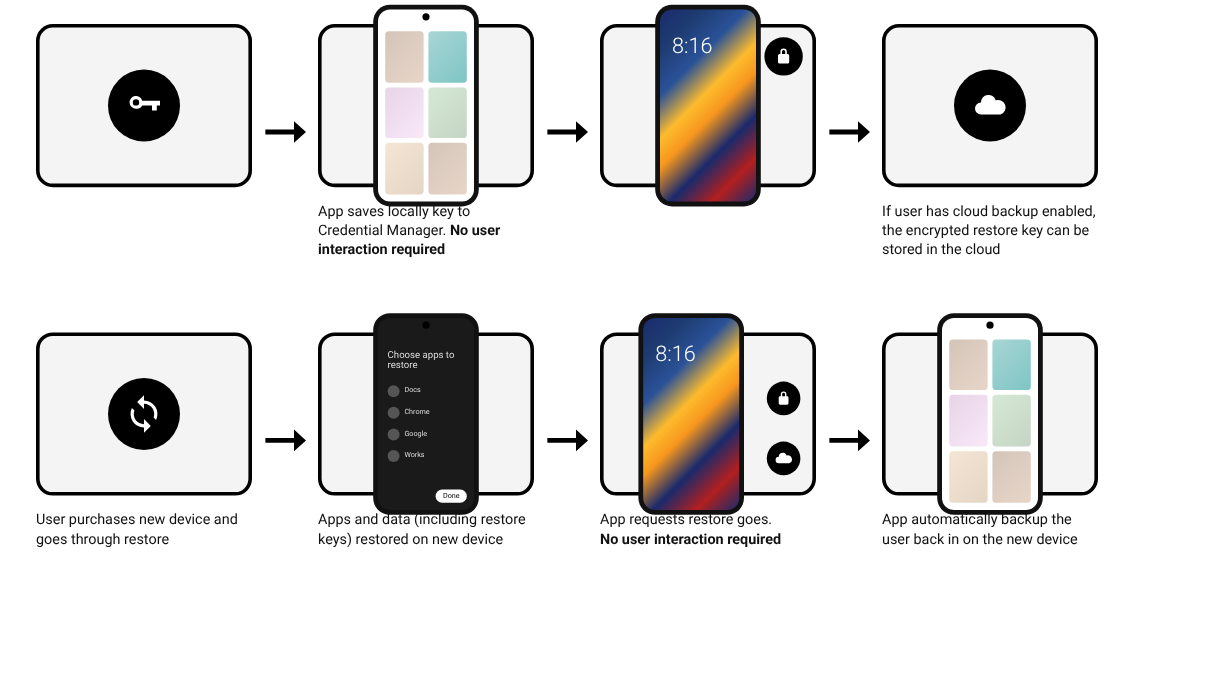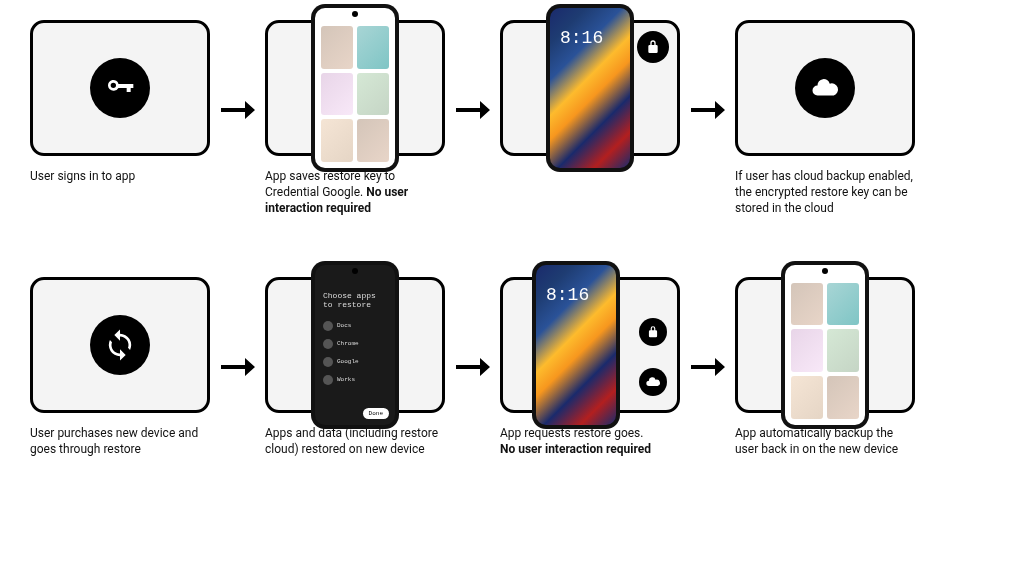--- a/index.html
+++ b/index.html
@@ -23,21 +23,20 @@
 .box {
   width: 180px;
   height: 136px;
   border: 3px solid #000;
   border-radius: 14px;
   display: flex;
   align-items: center;
   justify-content: center;
   position: relative;
   background: #f4f4f4;
-  font-family: Liberation Mono, monospace;
 }
 .caption {
   margin-top: 12px;
   font-size: 12px;
   line-height: 1.35;
   color: #111;
   max-width: 180px;
 }
 .arrow {
   width: 55px;
@@ -175,21 +174,20 @@
 <div class="row">
 
   <div class="step">
     <div class="box">
       <div class="circle-icon">
         <svg width="32" height="32" viewBox="0 0 24 24">
             <path fill="#fff" d="M7 14a4 4 0 1 1 3.87-5H22v3h-2v3h-3v-3h-6.13A4 4 0 0 1 7 14zm0-6a2 2 0 1 0 0 4 2 2 0 0 0 0-4z"></path>
           </svg>
       </div>
     </div>
-    <div class="caption">User signs in to app</div>
   </div>
 
   <div class="arrow">
     <svg width="34" height="22" viewBox="0 0 34 22">
         <path d="M0 9h24V2l10 9-10 9v-7H0z" fill="#000"></path>
       </svg>
   </div>
 
   <div class="step">
     <div class="box">
@@ -207,21 +205,21 @@
               </div>
             <div class="gallery-row">
                 <div class="gallery-item gi5"></div>
                 <div class="gallery-item gi1"></div>
               </div>
           </div>
         </div>
       </div>
     </div>
     <div class="caption">
-      <span>App saves restore key to Credential Google. </span><b>No user interaction required</b>
+      <span>App saves locally key to Credential Manager. </span><b>No user interaction required</b>
     </div>
   </div>
 
   <div class="arrow">
     <svg width="34" height="22" viewBox="0 0 34 22">
         <path d="M0 9h24V2l10 9-10 9v-7H0z" fill="#000"></path>
       </svg>
   </div>
 
   <div class="step">
@@ -300,21 +298,21 @@
               <div class="dark-item">
                   <div class="dark-avatar"></div>
                   <span>Works</span>
                 </div>
             </div>
           </div>
           <div class="dark-done">Done</div>
         </div>
       </div>
     </div>
-    <div class="caption">Apps and data (including restore cloud) restored on new device</div>
+    <div class="caption">Apps and data (including restore keys) restored on new device</div>
   </div>
 
   <div class="arrow">
     <svg width="34" height="22" viewBox="0 0 34 22">
         <path d="M0 9h24V2l10 9-10 9v-7H0z" fill="#000"></path>
       </svg>
   </div>
 
   <div class="step">
     <div class="box">

